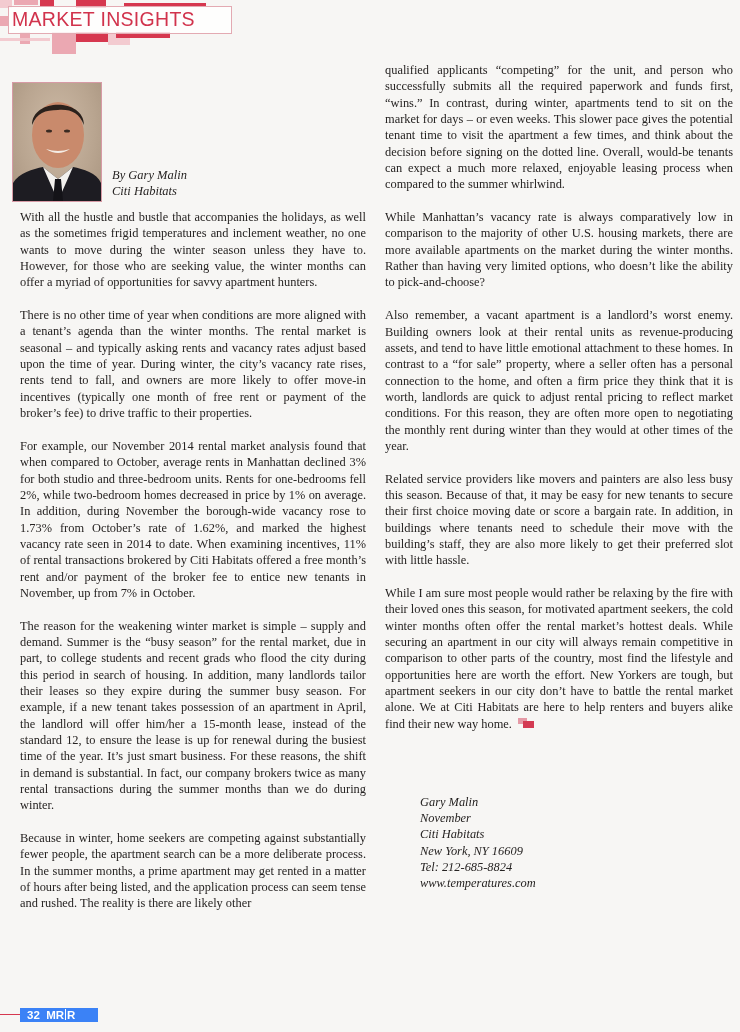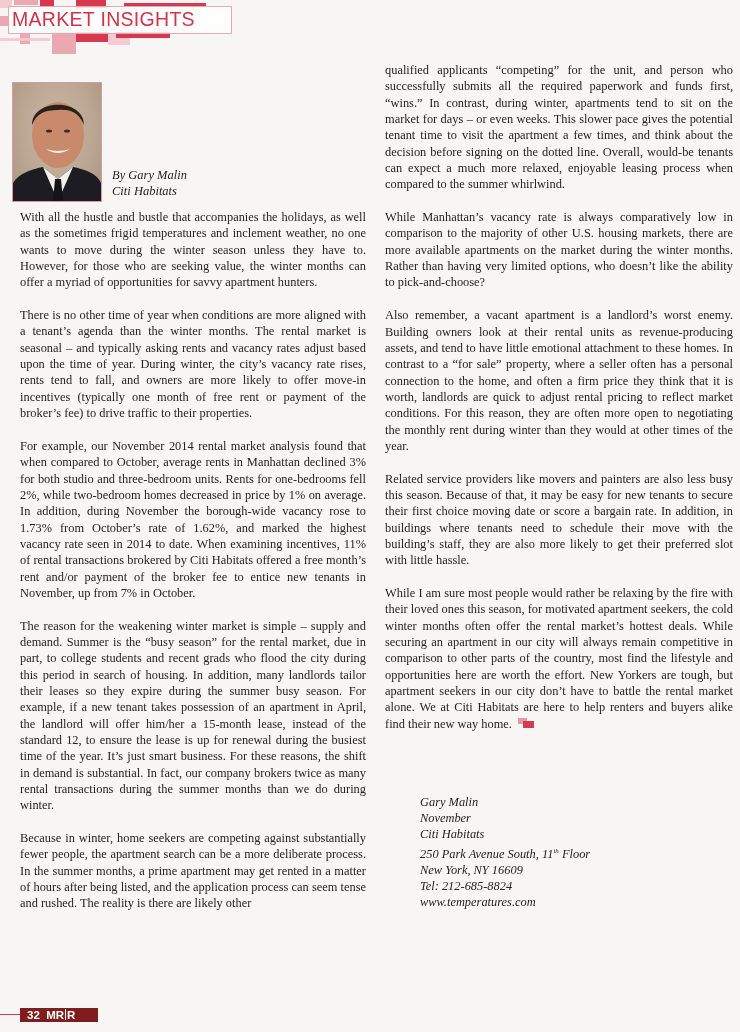--- a/index.html
+++ b/index.html
@@ -52,21 +52,21 @@
   .end-mark .a { position: absolute; left: 0; top: 0; width: 9px; height: 6px; background: #e59aa6; }
   .end-mark .b { position: absolute; left: 5px; top: 3px; width: 11px; height: 7px; background: #d33a52; }
   .signature {
     position: absolute; left: 386px; top: 794px;
     font-family: Liberation Serif, serif; font-style: italic; font-size: 12.4px; line-height: 16.2px; margin-left: 34px;
   }
   .signature sup { font-size: 7px; }
   
   .folio-line { position: absolute; left: 0; top: 1014px; width: 20px; height: 1px; background: #d6384f; }
   .folio {
-    position: absolute; left: 20px; top: 1008px; width: 78px; height: 14px; background: #7f1d1d;
+    position: absolute; left: 20px; top: 1008px; width: 78px; height: 14px; background: #3b82f6;
     color: #fff; font-family: "Liberation Sans", sans-serif; font-weight: bold; font-size: 11.5px;
     line-height: 14px; padding-left: 7px; box-sizing: border-box; white-space: nowrap;
   }
   .folio .sep { display: inline-block; width: 1px; height: 11px; background: #fff; vertical-align: -1px; margin: 0 1px; }
 </style>
 </head>
 <body>
 
 <div class="banner">
   <div class="blk pale" style="left:0;top:0;width:12px;height:8px;"></div>
@@ -119,21 +119,20 @@
   <p>While Manhattan’s vacancy rate is always comparatively low in comparison to the majority of other U.S. housing markets, there are more available apartments on the market during the winter months. Rather than having very limited options, who doesn’t like the ability to pick-and-choose?</p>
   <p>Also remember, a vacant apartment is a landlord’s worst enemy. Building owners look at their rental units as revenue-producing assets, and tend to have little emotional attachment to these homes. In contrast to a “for sale” property, where a seller often has a personal connection to the home, and often a firm price they think that it is worth, landlords are quick to adjust rental pricing to reflect market conditions.  For this reason, they are often more open to negotiating the monthly rent during winter than they would at other times of the year.</p>
   <p>Related service providers like movers and painters are also less busy this season.  Because of that, it may be easy for new tenants to secure their first choice moving date or score a bargain rate.  In addition, in buildings where tenants need to schedule their move with the building’s staff, they are also more likely to get their preferred slot with little hassle.</p>
   <p><span>While I am sure most people would rather be relaxing by the fire with their loved ones this season, for motivated apartment seekers, the cold winter months often offer the rental market’s hottest deals.  While securing an apartment in our city will always remain competitive in comparison to other parts of the country, most find the lifestyle and opportunities here are worth the effort. New Yorkers are tough, but apartment seekers in our city don’t have to battle the rental market alone. We at Citi Habitats are here to help renters and buyers alike find their new way home.</span><span class="end-mark"><span class="a"></span><span class="b"></span></span></p>
 </div>
 
 <div class="signature">
   <div>Gary Malin</div>
   <div>November</div>
   <div>Citi Habitats</div>
-  <div><span>250 Park Avenue South, 11</span><sup>th</sup><span> Floor</span></div>
   <div>New York, NY 16609</div>
   <div>Tel: 212-685-8824</div>
   <div>www.temperatures.com</div>
 </div>
 
 <div class="folio-line"></div>
 <div class="folio">
   <span>32</span>&nbsp;&nbsp;<span>MR</span><span class="sep"></span><span>R</span>
 </div>
 

